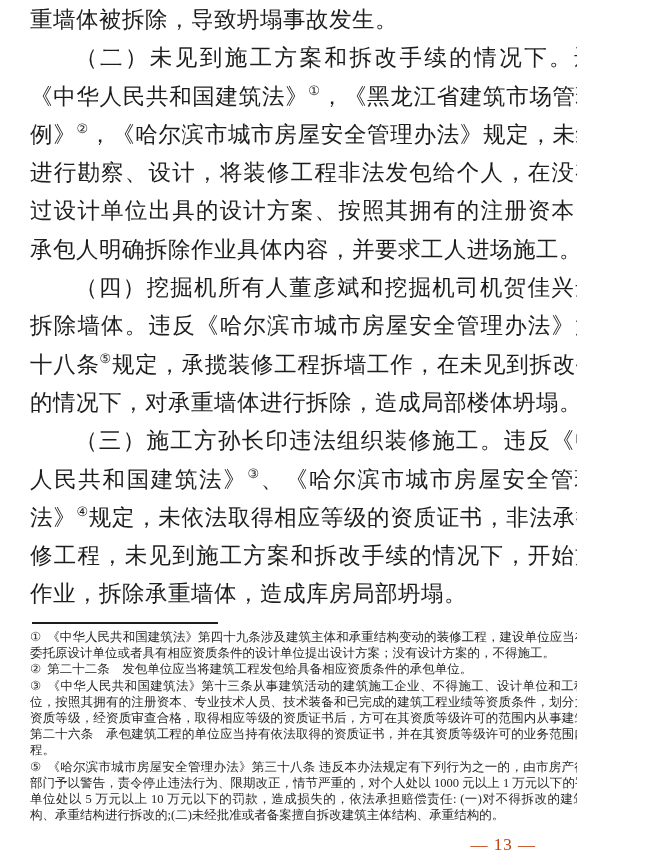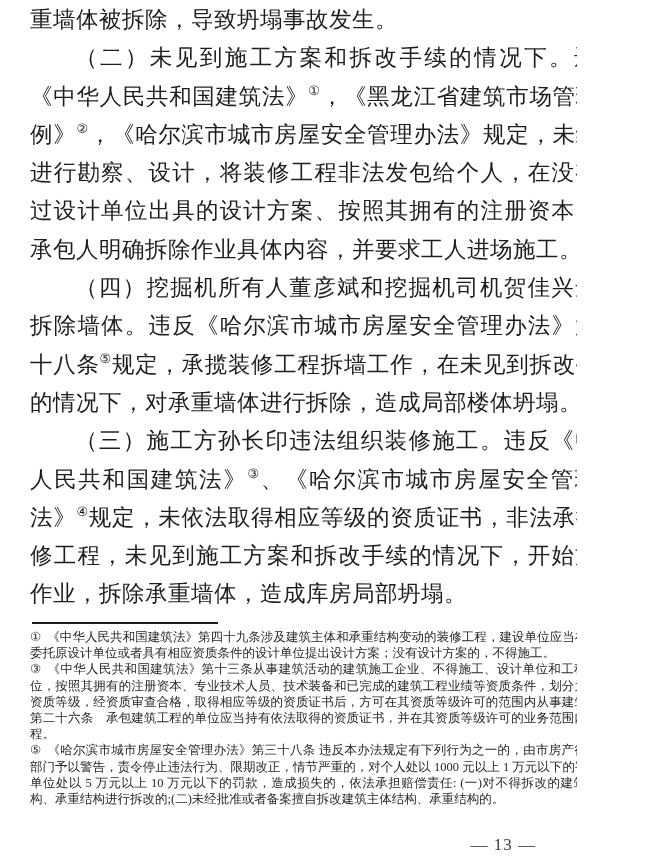--- a/index.html
+++ b/index.html
@@ -52,21 +52,21 @@
     text-align: justify;
     color: #262626;
   }
   .fn-marker { margin-right: 6px; }
   .page-number {
     position: absolute;
     right: 41px;
     top: 835px;
     font-size: 17px;
     letter-spacing: 1px;
-    color: #404040;
+    color: #c2410c;
     white-space: pre;
   }
 </style>
 </head>
 <body>
 
 <div class="page">
 
   <div class="body-text">
 
@@ -77,19 +77,20 @@
     <p class="indent"><span>（四）挖掘机所有人董彦斌和挖掘机司机贺佳兴违法拆除墙体。违反《哈尔滨市城市房屋安全管理办法》第三十八条</span><sup class="ref">⑤</sup><span>规定，承揽装修工程拆墙工作，在未见到拆改手续的情况下，对承重墙体进行拆除，造成局部楼体坍塌。</span></p>
 
     <p class="indent"><span>（三）施工方孙长印违法组织装修施工。违反《中华人民共和国建筑法》</span><sup class="ref">③</sup><span>、《哈尔滨市城市房屋安全管理办法》</span><sup class="ref">④</sup><span>规定，未依法取得相应等级的资质证书，非法承揽装修工程，未见到施工方案和拆改手续的情况下，开始施工作业，拆除承重墙体，造成库房局部坍塌。</span></p>
 
   </div>
 
   <div class="fn-sep"></div>
 
   <div class="footnotes">
     <p class="fn"><span class="fn-marker">①</span><span>《中华人民共和国建筑法》第四十九条涉及建筑主体和承重结构变动的装修工程，建设单位应当在施工前委托原设计单位或者具有相应资质条件的设计单位提出设计方案；没有设计方案的，不得施工。</span></p>
+    <p class="fn"><span class="fn-marker">②</span><span>第二十二条　发包单位应当将建筑工程发包给具备相应资质条件的承包单位。</span></p>
     <p class="fn"><span class="fn-marker">③</span><span>《中华人民共和国建筑法》第十三条从事建筑活动的建筑施工企业、不得施工、设计单位和工程监理单位，按照其拥有的注册资本、专业技术人员、技术装备和已完成的建筑工程业绩等资质条件，划分为不同的资质等级，经资质审查合格，取得相应等级的资质证书后，方可在其资质等级许可的范围内从事建筑活动。第二十六条　承包建筑工程的单位应当持有依法取得的资质证书，并在其资质等级许可的业务范围内承揽工程。</span></p>
     <p class="fn"><span class="fn-marker">⑤</span><span>《哈尔滨市城市房屋安全管理办法》第三十八条 违反本办法规定有下列行为之一的，由市房产行政主管部门予以警告，责令停止违法行为、限期改正，情节严重的，对个人处以 1000 元以上 1 万元以下的罚款，对单位处以 5 万元以上 10 万元以下的罚款，造成损失的，依法承担赔偿责任: (一)对不得拆改的建筑主体结构、承重结构进行拆改的;(二)未经批准或者备案擅自拆改建筑主体结构、承重结构的。</span></p>
   </div>
 
   <div class="page-number">— 13 —</div>
 
 </div>
 
 </body></html>

